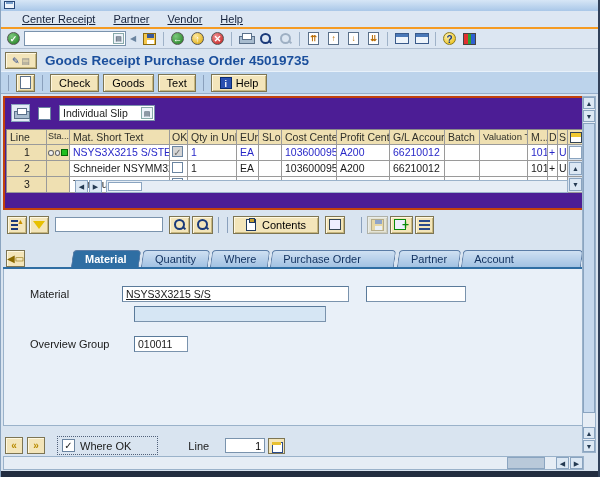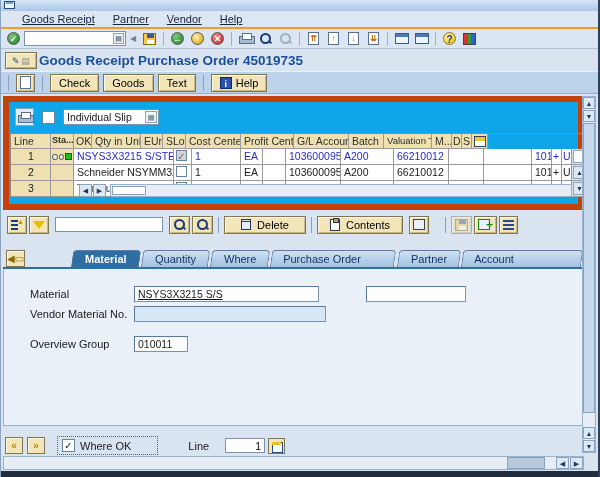--- a/index.html
+++ b/index.html
@@ -51,51 +51,51 @@
   .winico::before{ content:""; position:absolute; left:0; top:0; width:12px; height:3px; background:#4a78b8; }
   .qmark { width:13px; height:13px; border-radius:50%; background:radial-gradient(circle at 35% 30%,#fff2b0,#e8b800);
            color:#1a3a8a; font-weight:bold; font-size:10px; text-align:center; line-height:13px; border:1px solid #8a7a20;}
   .layico { width:13px; height:12px; border:1px solid #444; background:linear-gradient(90deg,#e03030 33%,#30a030 33%,#30a030 66%,#3060d0 66%); }
 
   
   .titlerow { position:absolute; left:0; top:50px; width:100%; height:21px; display:flex; align-items:center; }
   .modebtn { margin-left:4px; width:32px; height:17px; background:#f3e5ba; border:1px solid #7d7553;
              box-shadow:inset 1px 1px 0 #fff8e0, inset -1px -1px 0 #c8b77e;
              display:flex; align-items:center; justify-content:center; gap:2px; font-size:9px; color:#1a3a8a; }
-  .apptitle { margin-left:2px; font-size:13.5px; font-weight:bold; color:#1b4f9c; }
+  .apptitle { margin-left:8px; font-size:13.5px; font-weight:bold; color:#1b4f9c; }
   .appbar { position:absolute; left:0; top:71px; width:100%; height:23px; background:#bcd3eb;
             border-top:1px solid #e8f1fa; border-bottom:1px solid #96aecb;
             display:flex; align-items:center; gap:4px; padding:0 4px; }
   .btn { height:18px; background:#f3e5ba; border:1px solid #7d7553; color:#000;
          box-shadow:inset 1px 1px 0 #fff8e0, inset -1px -1px 0 #c8b77e;
          display:flex; align-items:center; justify-content:center; padding:0 8px; font-size:11px; }
   .btn.icon-only { padding:0 3px; }
   .vsep { width:1px; height:16px; background:#8aa0bc; margin:0 3px; }
   .infoico { width:12px; height:12px; background:#2a50b0; color:#fff; font-weight:bold; font-size:9px;
              text-align:center; line-height:12px; margin-right:4px; border:1px solid #0a2a70; }
 
   
   .itemframe { position:absolute; left:2px; top:96px; width:581px; height:114px;
-               border:6px solid #c2410c; background:#0ea5e9; }
+               border:2px solid #c2410c; background:#4c1d95; }
   .sliprow { position:absolute; left:0; top:2px; width:100%; height:26px; display:flex; align-items:center; gap:8px; padding-left:6px; }
   .checkbox { width:13px; height:13px; background:#fff; border:1px solid #6a84a0;
               font-size:10px; line-height:11px; text-align:center; color:#1a1a1a; }
   .checkbox.disabled { background:#d4d4d4; color:#707070; }
   .ddfield { position:relative; width:96px; height:16px; background:#fff; border:1px solid #7a93ad;
              font-size:10.5px; padding:1px 14px 0 3px; }
   .ddbtn { position:absolute; right:1px; top:1px; width:12px; height:12px; background:#eef3fa; border:1px solid #8aa;
            font-size:7px; text-align:center; line-height:11px; color:#345; }
 
   
   .grid { position:absolute; left:1px; top:31px; border-top:1px solid #8a8a8a; border-left:1px solid #8a8a8a; }
   .grow { display:flex; }
   .gc { border-right:1px solid #9a9a9a; border-bottom:1px solid #9a9a9a; height:16px;
         padding:1px 2px 0 3px; overflow:hidden; white-space:nowrap; font-size:10.5px; }
   .ghead .gc { background:#efe0b2; height:15px; color:#30302a; }
-  .c0{width:40px;background:#efe0b2;text-align:center;} .c1{width:23px;background:#efe0b2;padding:1px;font-weight:bold;}
+  .c0{width:40px;background:#efe0b2;text-align:center;} .c1{width:23px;background:#efe0b2;padding:1px;}
   .c2{width:100px;background:#fff;} .c3{width:18px;background:#fff;padding:1px 2px;}
   .c4{width:49px;background:#fff;} .c5{width:22px;background:#fff;} .c6{width:23px;background:#fff;}
   .c7{width:55px;background:#fff;} .c8{width:53px;background:#fff;} .c9{width:55px;background:#fff;}
   .c10{width:35px;background:#fff;} .c11{width:48px;background:#fff;} .c12{width:20px;background:#fff;}
   .c13{width:10px;background:#fff;padding:1px;} .c14{width:10px;background:#fff;padding:1px;}
   .c15{width:16px;background:#d9e4f0;padding:1px;}
   .ghead .c0,.ghead .c2,.ghead .c3,.ghead .c4,.ghead .c5,.ghead .c6,.ghead .c7,.ghead .c8,
   .ghead .c9,.ghead .c10,.ghead .c11,.ghead .c12,.ghead .c13,.ghead .c14{background:#efe0b2;text-align:left;}
   .sel { color:#2828c8; }
   .lights { display:flex; align-items:center; gap:1px; padding-top:3px; justify-content:center;}
@@ -177,21 +177,21 @@
 </head>
 <body>
 
 <div id="win">
 
   <div class="titlebar">
     <div class="sysicon"></div>
   </div>
 
   <div class="menubar">
-    <span class="menuitem">Goods Receipt</span>
+    <span class="menuitem">Center Receipt</span>
     <span class="menuitem">Partner</span>
     <span class="menuitem">Vendor</span>
     <span class="menuitem">Help</span>
   </div>
   <div class="orange-line"></div>
 
   <div class="stdbar">
     <div class="tbtn">
         <span class="circ c-green">✓</span>
       </div>
@@ -285,20 +285,21 @@
       <div class="ddfield">
         <span>Individual Slip</span>
         <span class="ddbtn">▤</span>
       </div>
     </div>
 
     <div class="grid">
       <div class="grow ghead">
         <div class="gc c0">Line</div>
         <div class="gc c1" style="font-size:9px;">Sta...</div>
+        <div class="gc c2">Mat. Short Text</div>
         <div class="gc c3">OK</div>
         <div class="gc c4">Qty in UnE</div>
         <div class="gc c5">EUn</div>
         <div class="gc c6">SLoc</div>
         <div class="gc c7">Cost Center</div>
         <div class="gc c8">Profit Center</div>
         <div class="gc c9">G/L Account</div>
         <div class="gc c10">Batch</div>
         <div class="gc c11" style="font-size:9.5px;">Valuation T...</div>
         <div class="gc c12">M...</div>
@@ -402,24 +403,20 @@
         <span class="funnel"></span>
       </button>
     <input class="searchfield" value="" style="">
     <button class="btn icon-only">
         <span class="mag"></span>
       </button>
     <button class="btn icon-only">
         <span class="mag"></span>
       </button>
     <div class="vsep"></div>
-    <button class="btn" style="width:82px;">
-        <span class="trash"></span>
-        <span>Delete</span>
-      </button>
     <div class="vsep"></div>
     <button class="btn" style="width:86px;">
         <span class="clip"></span>
         <span>Contents</span>
       </button>
     <button class="btn icon-only" style="margin-left:4px;">
         <span class="gridico"></span>
       </button>
     <div class="vsep" style="margin-left:14px;"></div>
     <button class="btn icon-only" style="opacity:.45;">
@@ -441,24 +438,23 @@
     <div class="tab"><span>Quantity</span></div>
     <div class="tab"><span>Where</span></div>
     <div class="tab"><span>Purchase Order Data</span></div>
     <div class="tab"><span>Partner</span></div>
     <div class="tab"><span>Account Assignment</span></div>
   </div>
   <div class="tabline"></div>
 
   <div class="panel">
     <span class="flabel" style="left:26px; top:19px;">Material</span>
-    <div class="field" style="left:130px; top:17px; width:185px;"><span class="uline">NSYS3X3215 S/S</span></div>
+    <div class="field" style="left:118px; top:17px; width:227px;"><span class="uline">NSYS3X3215 S/S</span></div>
     <div class="field" style="left:362px; top:17px; width:100px;"><span></span></div>
 
-    <span class="flabel" style="left:26px; top:39px;">Vendor Material No.</span>
     <div class="field readonly" style="left:130px; top:37px; width:192px;"><span></span></div>
 
     <span class="flabel" style="left:26px; top:69px;">Overview Group</span>
     <div class="field" style="left:130px; top:67px; width:54px;"><span>010011</span></div>
   </div>
 
   <div class="footrow">
     <div class="navbtn"><span>«</span></div>
     <div class="navbtn"><span>»</span></div>
     <div class="itemokwrap">

